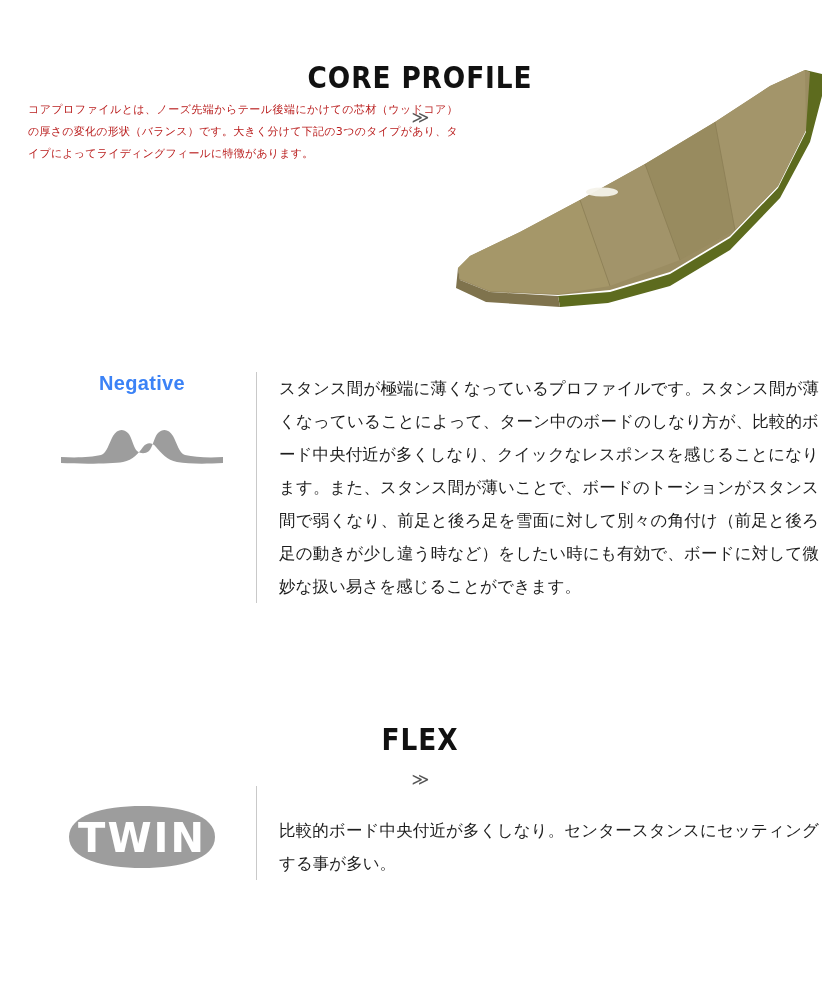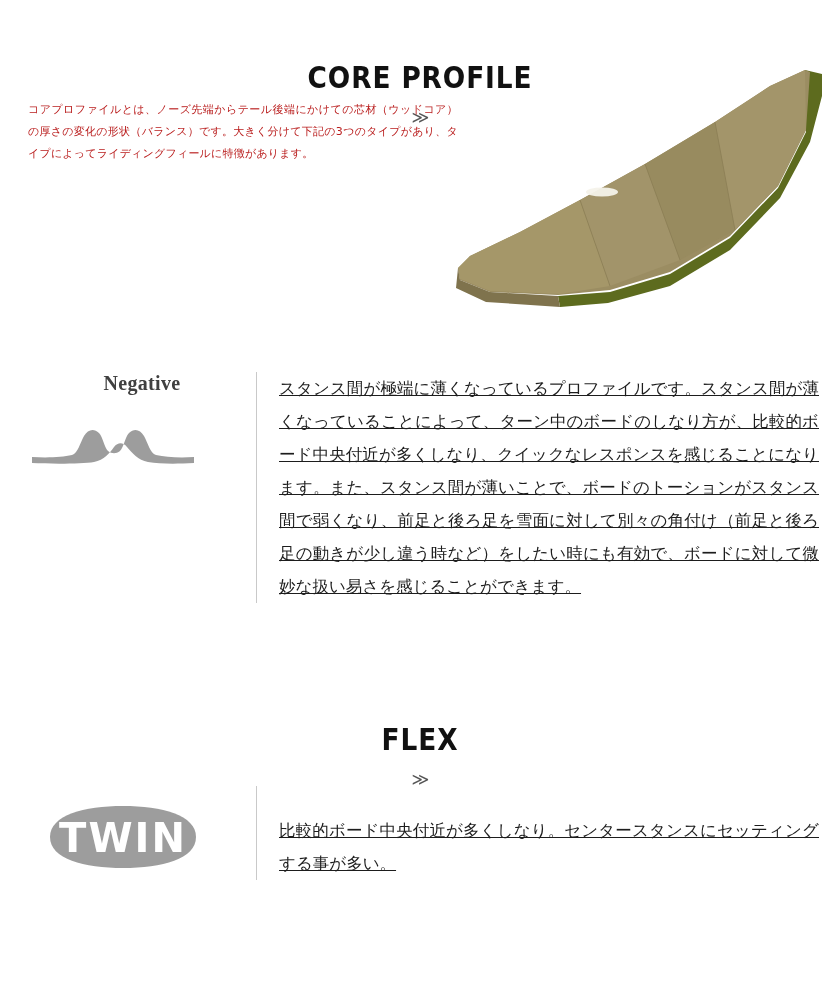--- a/index.html
+++ b/index.html
@@ -80,44 +80,43 @@
     position: absolute;
     display: flex;
     align-items: flex-start;
   }
   .item-left {
     width: 228px;
     flex: 0 0 228px;
     text-align: center;
   }
   .item-label {
-    font-family: Liberation Serif, serif;
+    font-family: Liberation Sans, sans-serif;
     font-weight: 700;
     font-size: 20px;
-    color: #404040;
+    color: #3b82f6;
     letter-spacing: 0.3px;
   }
   .item-graphic {
     margin-top: 14px;
     display: flex;
-    justify-content: flex-start;
+    justify-content: center;
   }
   .item-right {
     border-left: 1px solid #c9c9c9;
     padding-left: 22px;
     width: 540px;
   }
   .item-desc {
     font-size: 16.5px;
     line-height: 2.0;
     color: #1d1d1d;
     text-align: justify;
     font-family: "DejaVu Sans", sans-serif;
     margin: 0;
-    text-decoration: underline;
   }
 
   #negative-row { left: 28px; top: 372px; }
   #negative-row .item-right { padding-top: 0; }
 
   
   #flex-section {
     position: absolute;
     left: 0;
     top: 722px;

